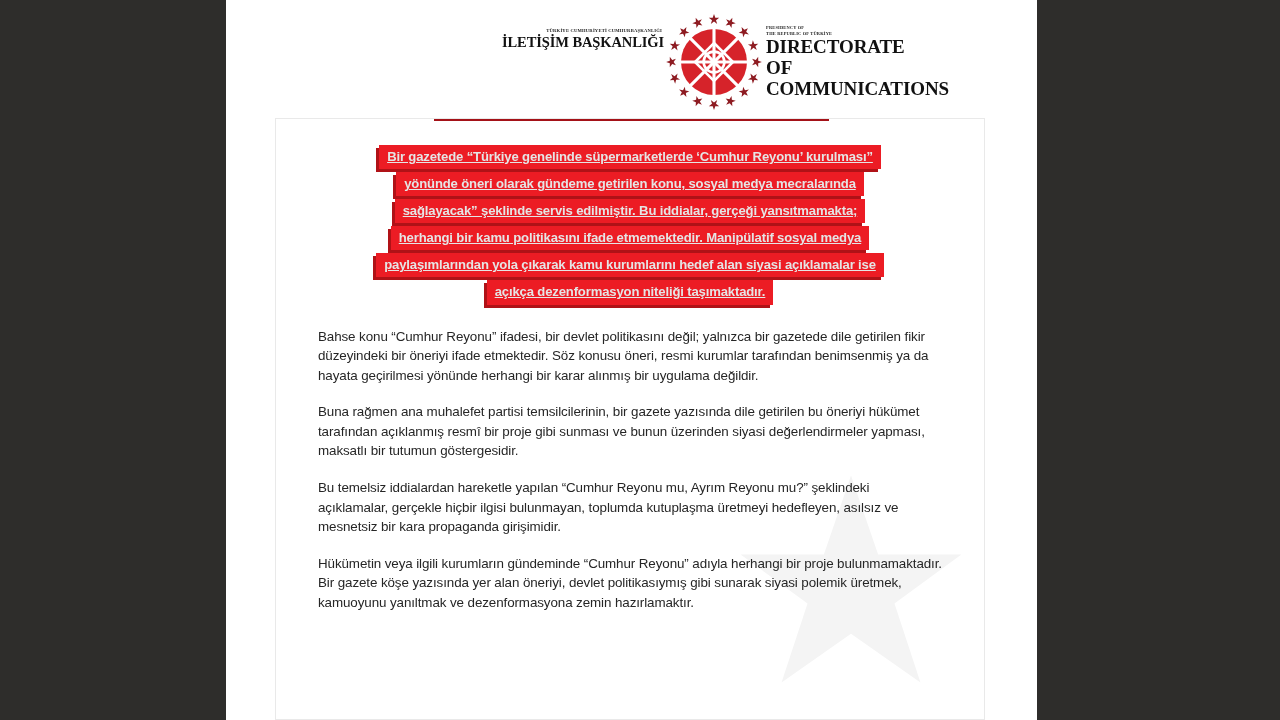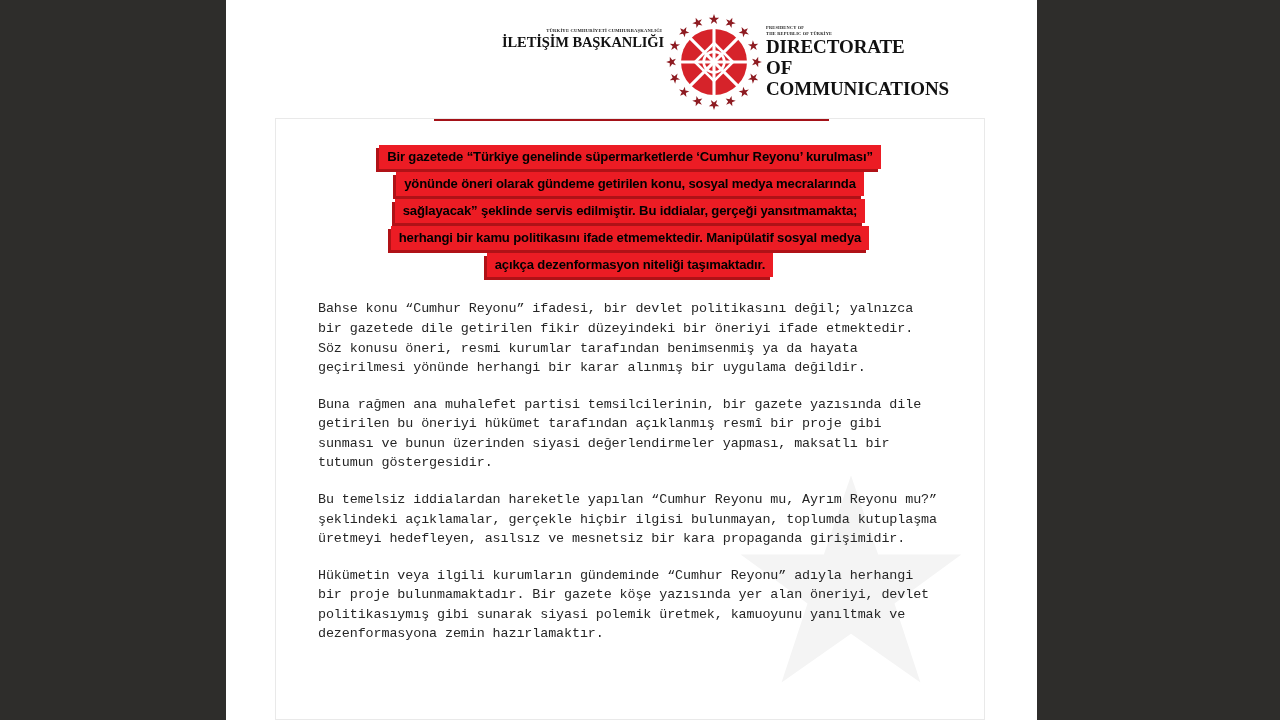--- a/index.html
+++ b/index.html
@@ -143,34 +143,34 @@
     display: flex;
     flex-direction: column;
     align-items: center;
     gap: 3px;
     margin-bottom: 22px;
   }
   .hl-line {
     position: relative;
     display: inline-block;
     background: #ec1c24;
-    color: #000000;
+    color: #e5e5e5;
     font-weight: 700;
     font-size: 13.1px;
     line-height: 1.0;
     letter-spacing: -0.15px;
     padding: 5px 8px 6px 8px;
     white-space: nowrap;
     box-shadow: -3px 3px 0 0 #b01217;
+    text-decoration: underline;
   }
 
   
   #body-copy {
     padding: 0 22px 0 22px;
-    font-family: Liberation Mono, monospace;
   }
   .para {
     color: #262626;
     font-size: 13.4px;
     line-height: 1.46;
     letter-spacing: -0.1px;
     margin: 0 0 17px 0;
   }
   .para:last-child { margin-bottom: 0; }
 </style>
@@ -246,20 +246,21 @@
         <polygon points="50,2 61.8,36.3 98,36.3 68.9,57.6 80.2,92 50,70.8 19.8,92 31.1,57.6 2,36.3 38.2,36.3" fill="#f4f4f4"></polygon>
       </svg>
 
       <div id="card-inner">
 
         <div id="headline">
           <span class="hl-line">Bir gazetede “Türkiye genelinde süpermarketlerde ‘Cumhur Reyonu’ kurulması”</span>
           <span class="hl-line">yönünde öneri olarak gündeme getirilen konu, sosyal medya mecralarında</span>
           <span class="hl-line">sağlayacak” şeklinde servis edilmiştir. Bu iddialar, gerçeği yansıtmamakta;</span>
           <span class="hl-line">herhangi bir kamu politikasını ifade etmemektedir. Manipülatif sosyal medya</span>
+          <span class="hl-line">paylaşımlarından yola çıkarak kamu kurumlarını hedef alan siyasi açıklamalar ise</span>
           <span class="hl-line">açıkça dezenformasyon niteliği taşımaktadır.</span>
         </div>
 
         <div id="body-copy">
           <p class="para">Bahse konu “Cumhur Reyonu” ifadesi, bir devlet politikasını değil; yalnızca bir gazetede dile getirilen fikir düzeyindeki bir öneriyi ifade etmektedir. Söz konusu öneri, resmi kurumlar tarafından benimsenmiş ya da hayata geçirilmesi yönünde herhangi bir karar alınmış bir uygulama değildir.</p>
           <p class="para">Buna rağmen ana muhalefet partisi temsilcilerinin, bir gazete yazısında dile getirilen bu öneriyi hükümet tarafından açıklanmış resmî bir proje gibi sunması ve bunun üzerinden siyasi değerlendirmeler yapması, maksatlı bir tutumun göstergesidir.</p>
           <p class="para">Bu temelsiz iddialardan hareketle yapılan “Cumhur Reyonu mu, Ayrım Reyonu mu?” şeklindeki açıklamalar, gerçekle hiçbir ilgisi bulunmayan, toplumda kutuplaşma üretmeyi hedefleyen, asılsız ve mesnetsiz bir kara propaganda girişimidir.</p>
           <p class="para">Hükümetin veya ilgili kurumların gündeminde “Cumhur Reyonu” adıyla herhangi bir proje bulunmamaktadır. Bir gazete köşe yazısında yer alan öneriyi, devlet politikasıymış gibi sunarak siyasi polemik üretmek, kamuoyunu yanıltmak ve dezenformasyona zemin hazırlamaktır.</p>
         </div>
 

